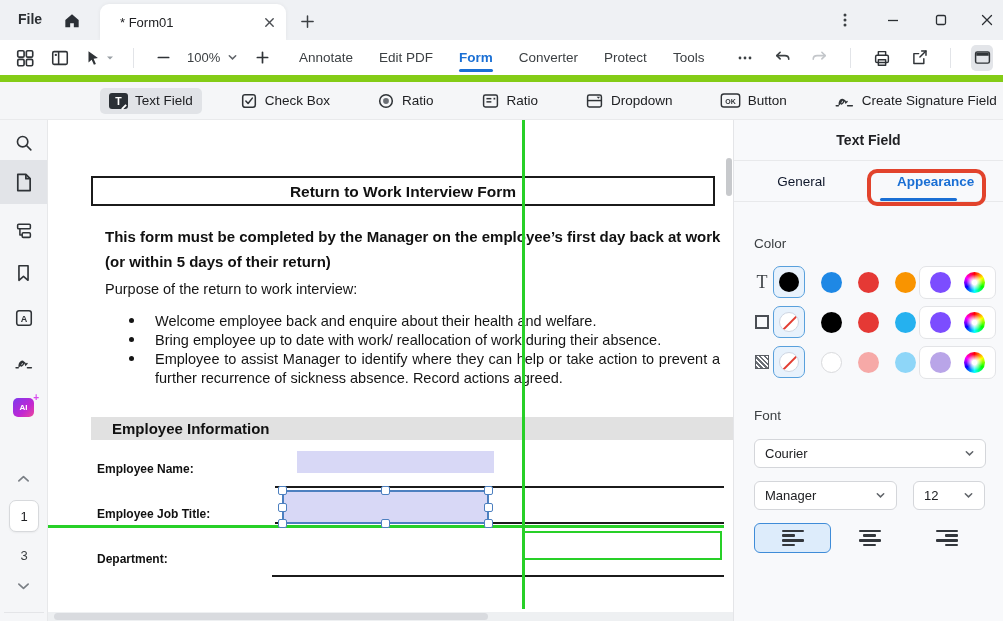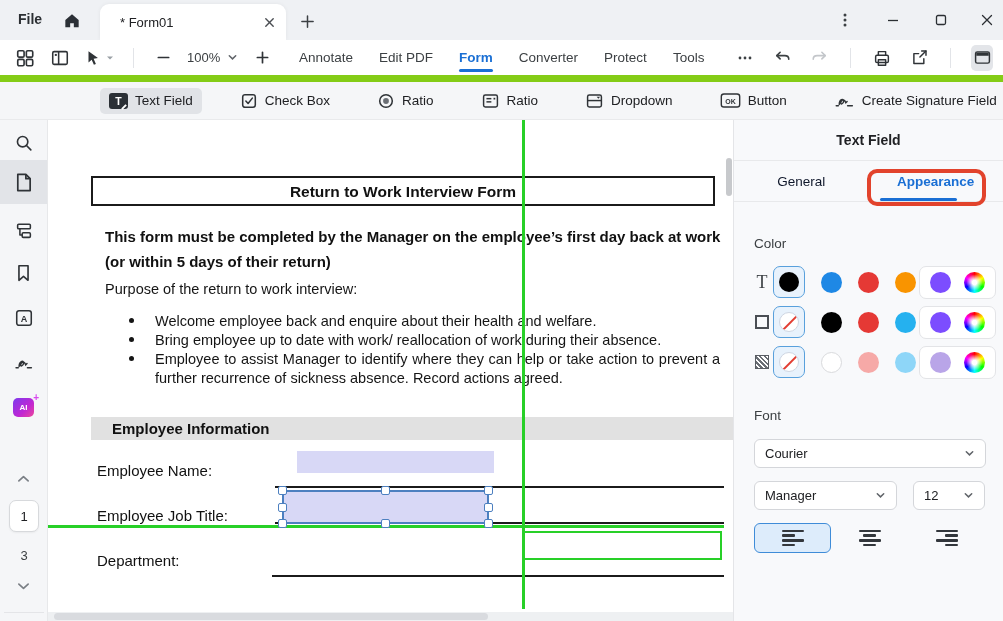--- a/index.html
+++ b/index.html
@@ -54,21 +54,21 @@
   .doc-abs{position:absolute}
   .form-title-box{left:43px;top:56px;width:624px;height:30px;border:2px solid #1b1b1b;text-align:center;font-size:15.5px;font-weight:700;line-height:27px;color:#111}
   .intro{left:57px;top:104px;font-size:15px;font-weight:700;line-height:25px;color:#111}
   .nowrap{white-space:nowrap}
   .purpose{left:57px;top:161px;font-size:14.5px;color:#151515;white-space:nowrap}
   .bullet-dot{width:5px;height:5px;border-radius:50%;background:#151515;position:absolute;left:81px}
   .btext{position:absolute;left:107px;font-size:14.5px;color:#151515;line-height:19px;white-space:nowrap}
   .btext.just{white-space:normal;width:565px;text-align:justify}
   .sec-bar{left:43px;right:0;height:23px;background:#e1e1e1;font-size:15px;font-weight:700;color:#111;line-height:23px;padding-left:21px}
   .field-fill{left:249px;top:331px;width:197px;height:22px;background:#d8d8f6}
-  .doc-label{font-size:15px;font-weight:400;color:#111;white-space:nowrap}
+  .doc-label{font-size:12px;font-weight:700;color:#111;white-space:nowrap}
   .uline{border-top:2px solid #1b1b1b;height:0}
   .sel-field{left:234px;top:370px;width:207px;height:34px;background:#d8d8f6;border:2px solid #4d80c0}
   .handle{position:absolute;width:9px;height:9px;background:#fff;border:1.5px solid #4d80c0;border-radius:2px;z-index:6}
   .guide{z-index:5}
   .gv{left:474px;top:0;width:2.5px;height:489px}
   .gh{left:0;top:405px;width:676px;height:3px}
   .grect{left:474px;top:411px;width:200px;height:29px;border:2.5px solid #28d028;z-index:5}
   .vscroll{position:absolute;right:1px;top:38px;width:6px;height:38px;border-radius:3px;background:#c7c9cc;z-index:7}
   .hscroll{position:absolute;left:0;right:0;bottom:0;height:9px;background:#eef0f2;z-index:7}
   .hthumb{position:absolute;left:6px;top:1px;width:434px;height:7px;border-radius:4px;background:#d9dbdf}

